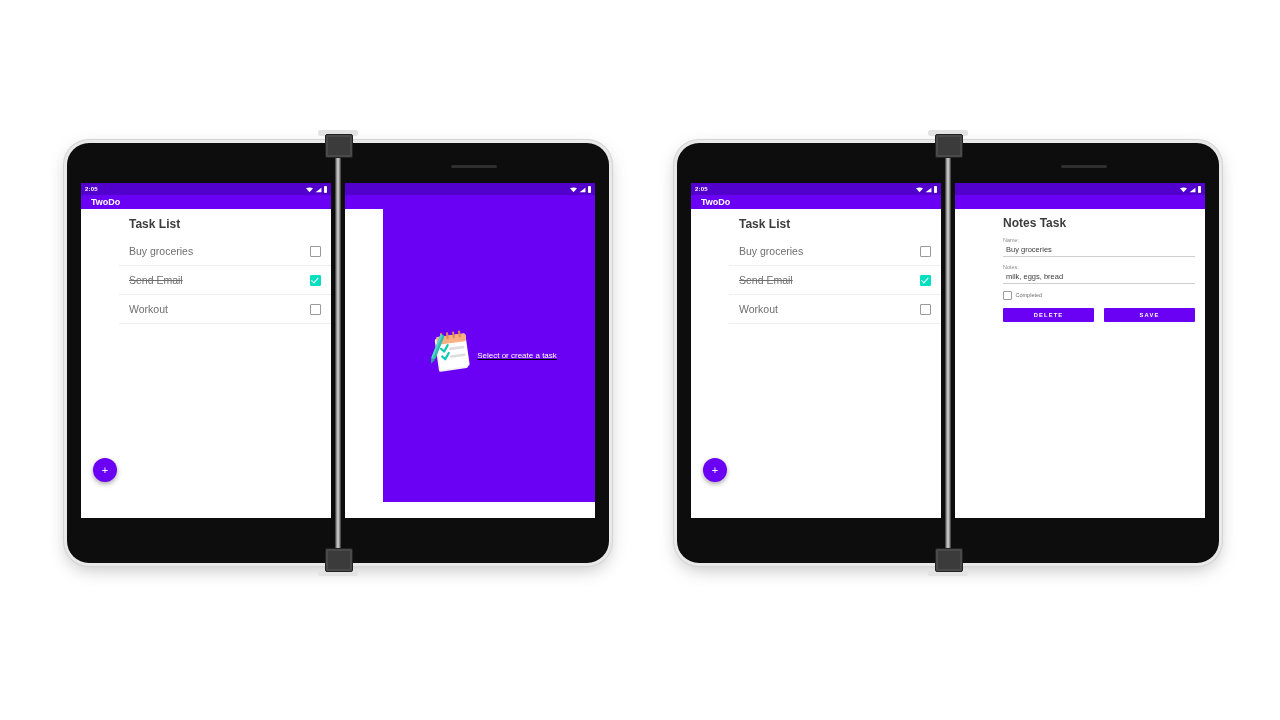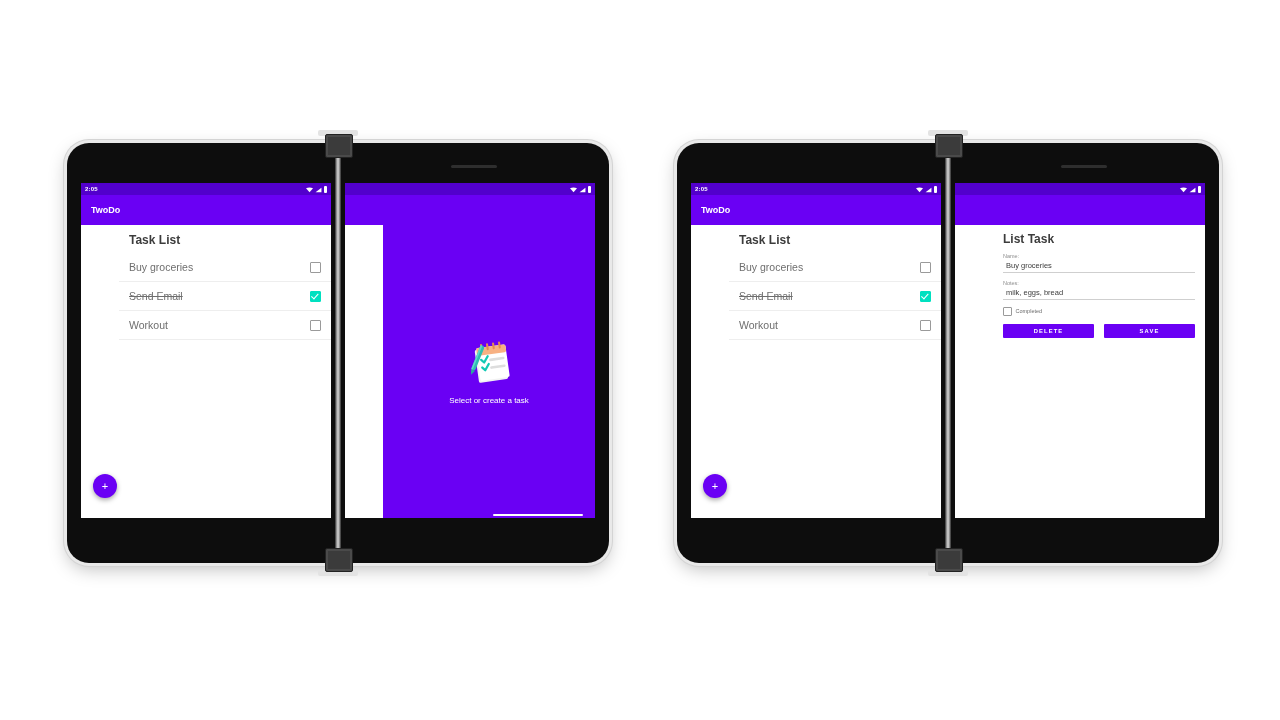--- a/index.html
+++ b/index.html
@@ -38,21 +38,21 @@
   .speaker{position:absolute;top:22px;height:3px;border-radius:2px;background:#2e2e2e;}
 
   
   .statusbar{height:12px;background:#5200cc;display:flex;align-items:center;
     justify-content:space-between;padding:0 4px;color:#fff;font-size:6px;font-weight:bold;letter-spacing:.2px;}
   .statusbar .sb-icons{display:flex;align-items:flex-end;gap:2px;height:7px;}
   .sb-wifi{width:7px;height:6px;}
   .sb-sig{width:7px;height:6px;}
   .sb-bat{width:3px;height:7px;background:#fff;border-radius:1px;}
 
-  .appbar{height:30px;background:#6a00f4;display:flex;align-items:center;padding:0 10px;}
+  .appbar{height:14px;background:#6a00f4;display:flex;align-items:center;padding:0 10px;}
   .appbar .title{color:#fff;font-size:9px;font-weight:bold;}
 
   .content{position:relative;background:#fff;height:calc(335px - 12px - 30px);padding-left:38px;}
 
   
   .list-title{font-size:12px;font-weight:bold;color:#3c3c3c;padding:8px 10px 6px 10px;}
   .task-row{display:flex;align-items:center;justify-content:space-between;
     padding:0 10px;height:28px;border-bottom:1px solid #eeeeee;}
   .task-row:first-of-type{border-top:1px solid #eeeeee;}
   .task-label{font-size:10.5px;color:#6e6e6e;}
@@ -64,22 +64,22 @@
 
   .fab{position:absolute;left:12px;bottom:20px;width:24px;height:24px;border-radius:50%;
     background:#6a00f4;box-shadow:0 2px 5px rgba(0,0,0,.35);display:flex;align-items:center;justify-content:center;}
   .fab .plus{color:#fff;font-size:11px;line-height:1;}
 
   
   .gesture{position:absolute;bottom:2px;height:2px;background:#ffffff;border-radius:2px;
     right:12px;width:90px;}
 
   
-  .empty-pane{background:#6a00f4;height:100%;display:flex;flex-direction:column;
-    align-items:center;justify-content:center;}
+  .empty-pane{background:#6a00f4;height:100%;display:flex;flex-direction:row;
+    align-items:center;justify-content:center;text-decoration:underline;}
   .empty-illu{width:56px;height:52px;margin-bottom:6px;}
   .empty-text{color:#ffffff;font-size:8px;}
 
   
   .form{padding:7px 10px 0 10px;}
   .form-title{font-size:12px;font-weight:bold;color:#3c3c3c;margin-bottom:7px;}
   .field-label{font-size:5.5px;color:#8e8e8e;margin-bottom:1px;}
   .field-value{font-size:7.5px;color:#3b3b3b;padding:1px 0 2px 3px;border-bottom:1px solid #cfcfcf;margin-bottom:7px;}
   .chk-row{display:flex;align-items:center;gap:4px;margin-top:2px;margin-bottom:8px;}
   .chk-box{width:6.5px;height:6.5px;border:1px solid #9a9a9a;background:#fff;border-radius:1px;}
@@ -239,21 +239,21 @@
           </svg>
           <svg class="sb-sig" viewBox="0 0 12 10">
             <path d="M11 1 L11 9 L1 9 Z" fill="#fff"></path>
           </svg>
           <span class="sb-bat"></span>
         </span>
       </div>
       <div class="appbar"></div>
       <div class="content">
         <div class="form">
-          <div class="form-title">List Task</div>
+          <div class="form-title">Notes Task</div>
 
           <div class="field-label">Name:</div>
           <div class="field-value">Buy groceries</div>
 
           <div class="field-label">Notes:</div>
           <div class="field-value">milk, eggs, bread</div>
 
           <div class="chk-row">
             <span class="chk-box"></span>
             <span class="chk-label">Completed</span>

